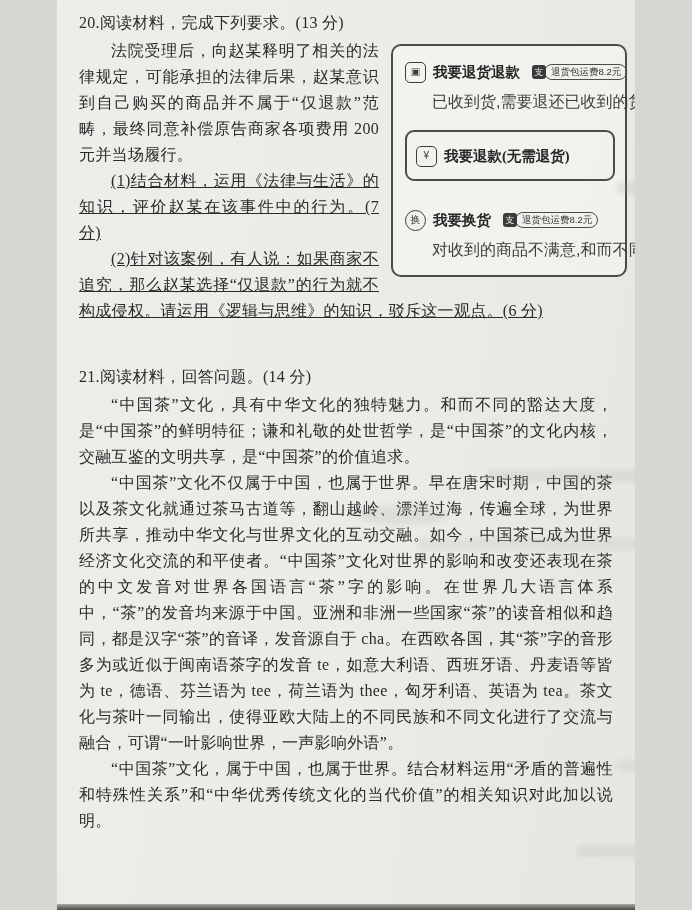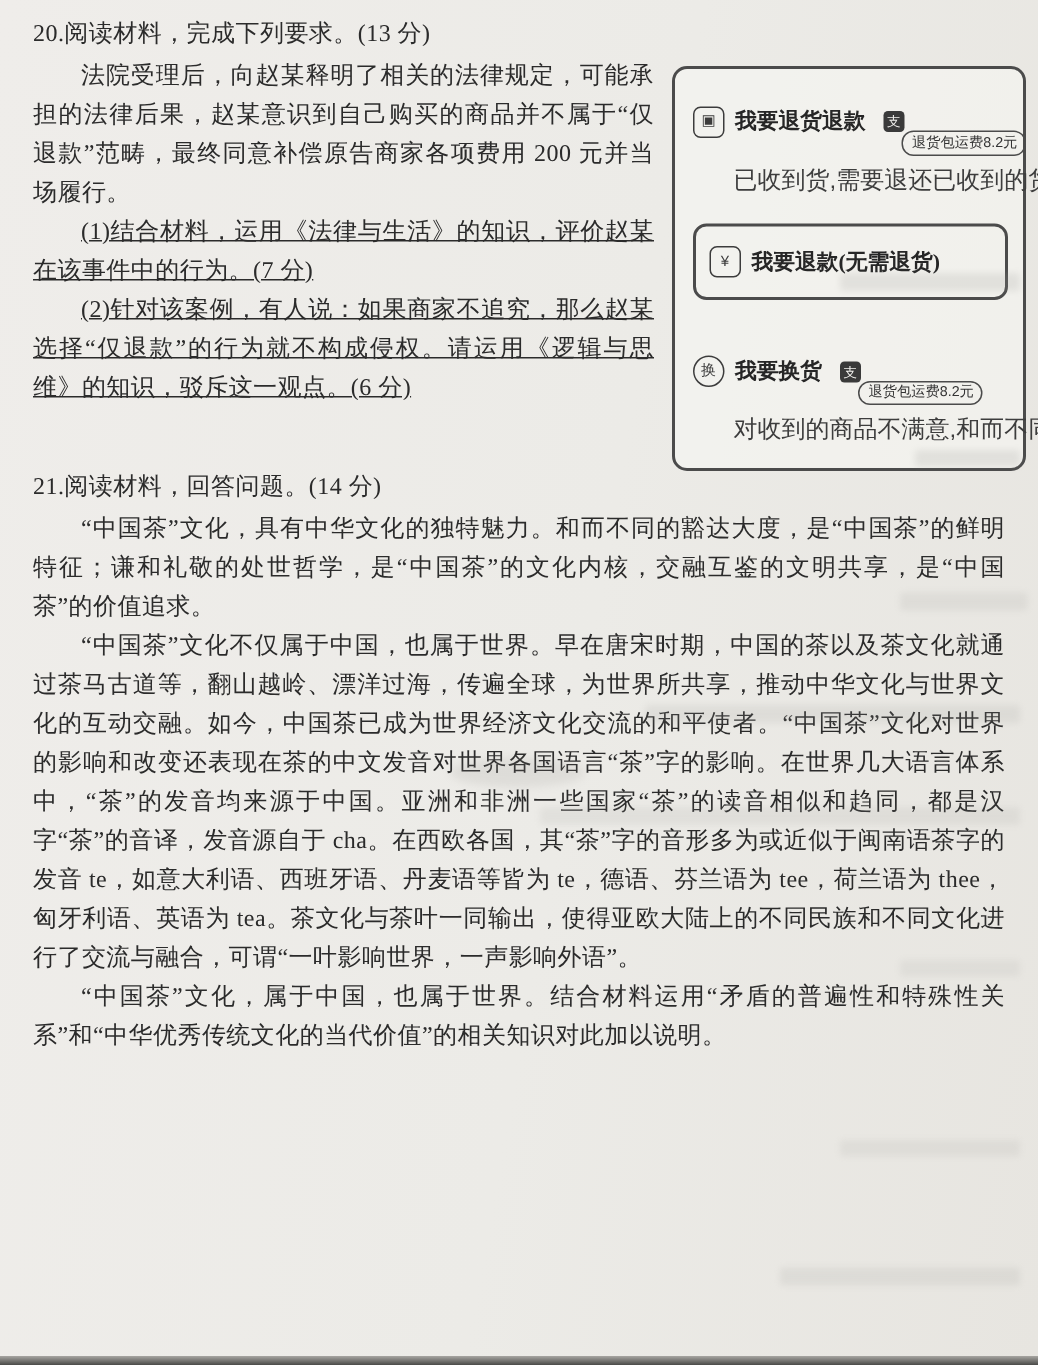--- a/index.html
+++ b/index.html
@@ -1,18 +1,18 @@
 <!DOCTYPE html>
 <html><head>
 <meta charset="utf-8">
 <style>
   html,body{margin:0;padding:0;background:#d8d6d2;}
   .page{
     position:relative;
-    width:692px;height:910px;
+    width:578px;height:910px;
     margin:0 auto;
     background:linear-gradient(100deg,#efedea 0%,#ecebe7 55%,#e7e5e0 100%);
     font-family:"Liberation Serif","DejaVu Serif",serif;
     color:#2b2b2b;
     overflow:hidden;
     box-sizing:border-box;
   }
   .content{position:relative;padding:10px 22px 0 22px;font-size:16px;line-height:26px;letter-spacing:.3px;}
   .q-heading{margin:0 0 2px 0;}
   .para{margin:0;text-indent:2em;text-align:justify;}
@@ -37,21 +37,21 @@
   .opt-title{font-weight:bold;font-size:14.5px;white-space:nowrap;letter-spacing:0;font-family:Liberation Serif, serif;}
   .opt-sub{font-size:16px;color:#3d3d3d;margin:4px 0 0 27px;white-space:nowrap;letter-spacing:0;}
   .ico{flex:0 0 auto;width:19px;height:19px;display:flex;align-items:center;justify-content:center;
        border:1.6px solid #3c3c3c;font-size:10px;line-height:1;color:#3c3c3c;background:transparent;}
   .ico.square{border-radius:5px;}
   .ico.round{border-radius:50%;}
   .badge{display:inline-flex;align-items:center;margin-left:5px;}
   .badge-logo{width:14px;height:14px;background:#3a3a3a;border-radius:3px;color:#f2f1ee;
        font-size:9px;display:flex;align-items:center;justify-content:center;z-index:1;}
   .badge-pill{border:1.4px solid #4b4b4b;border-radius:8px;font-size:9.5px;line-height:1;
-       padding:2.5px 5px 2.5px 6px;margin-left:-2px;color:#333;white-space:nowrap;letter-spacing:0;margin-top:28px;}
+       padding:2.5px 5px 2.5px 6px;margin-left:-2px;color:#333;white-space:nowrap;letter-spacing:0;}
   .opt-selected{border:2px solid #4b4b4b;border-radius:9px;padding:11px 8px 10px 9px;margin:15px 0 15px 0;}
   .opt3{margin-top:26px;}
 
   
   .ghost{position:absolute;background:#9a9a96;opacity:.18;filter:blur(2px);border-radius:2px;pointer-events:none;}
   .g1{left:560px;top:182px;width:120px;height:12px;}
   .g2{left:610px;top:300px;width:70px;height:11px;}
   .g3{left:600px;top:395px;width:85px;height:12px;opacity:.14;}
   .g4{left:430px;top:470px;width:250px;height:12px;opacity:.15;}
   .g5{left:360px;top:538px;width:320px;height:12px;opacity:.13;}

